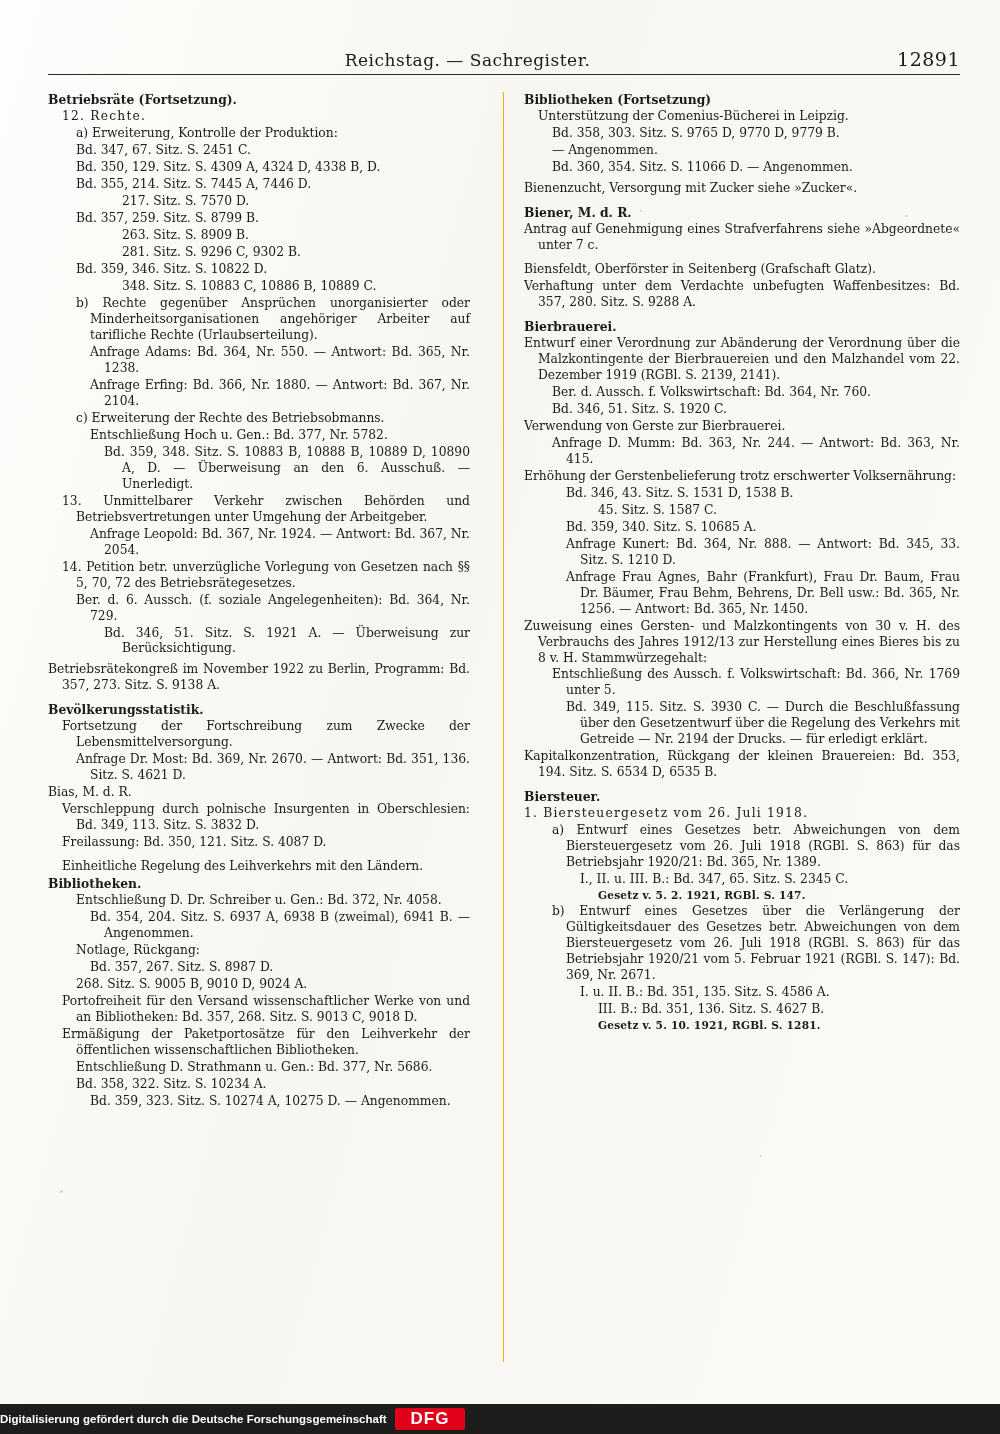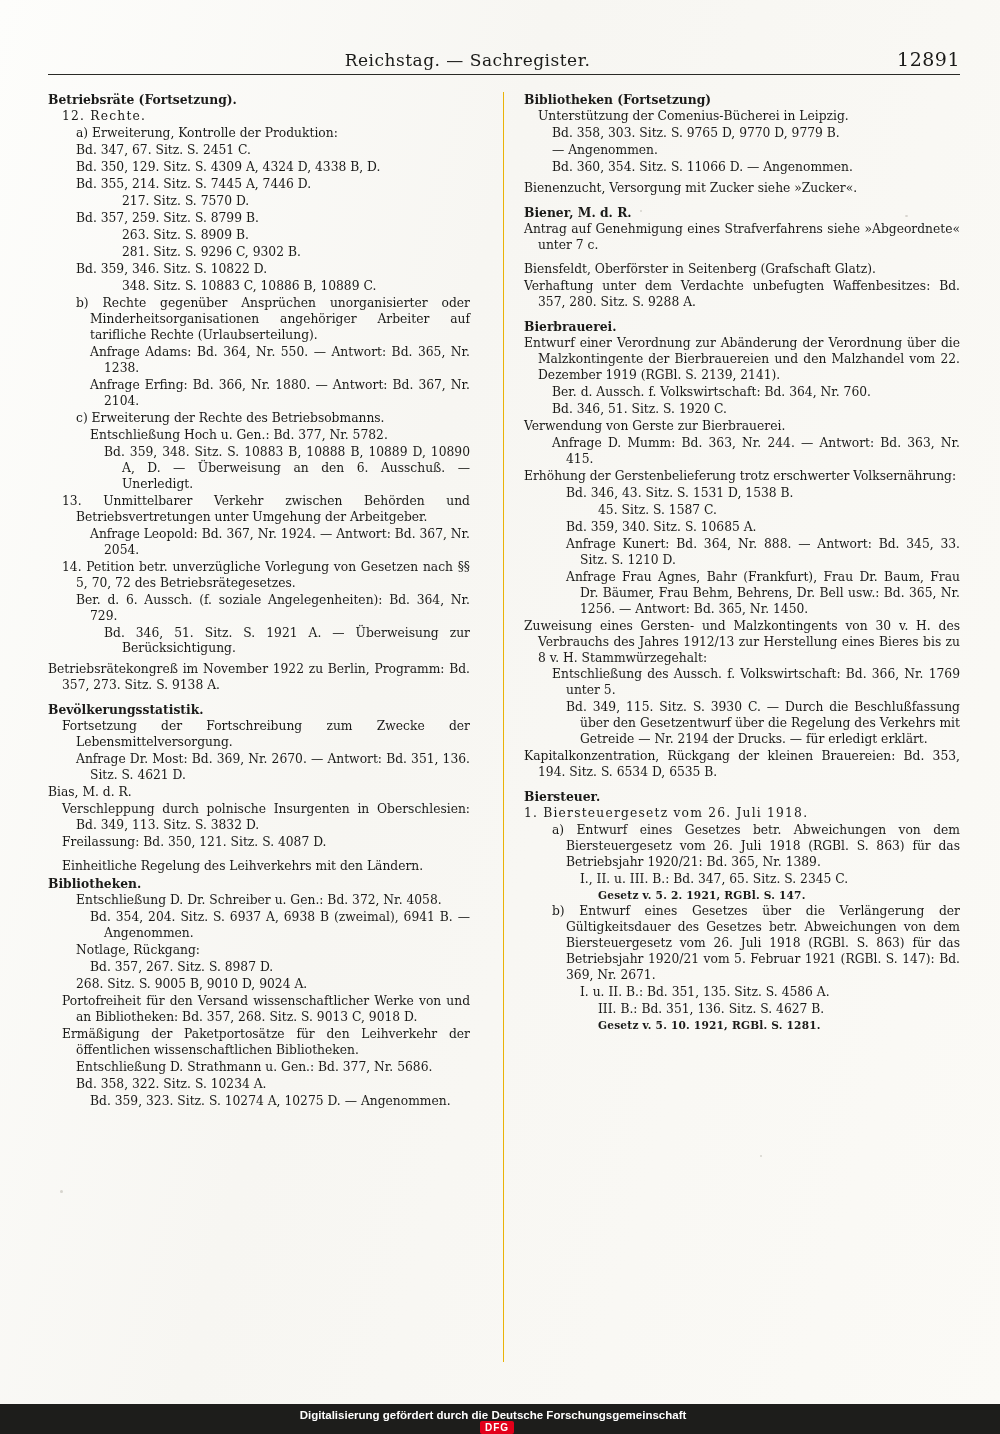--- a/index.html
+++ b/index.html
@@ -64,30 +64,30 @@
   .hang1{margin-left:14px;text-indent:-14px;}
   .hang2{margin-left:28px;text-indent:-14px;}
   .hang3{margin-left:42px;text-indent:-14px;}
   .hang4{margin-left:56px;text-indent:-14px;}
   .hang5{margin-left:74px;text-indent:-18px;}
   .gap{height:7px;}
   .gap-s{height:4px;}
 
   .footer{
     position:absolute;left:0;right:0;bottom:0;height:30px;
-    display:flex;align-items:center;justify-content:flex-end;
+    display:flex;align-items:center;
     padding-right:14px;
     background:#1d1d1b;
     color:#ffffff;
     font-family:"Liberation Sans",sans-serif;
-    font-size:11.5px;font-weight:bold;flex-direction:column;
+    font-size:11.5px;font-weight:bold;
   }
   .footer .dfg{
     margin-left:8px;background:#e2001a;color:#fff;
-    padding:1px 5px;border-radius:2px;font-size:10px;letter-spacing:1px;
+    padding:1px 16px;border-radius:2px;font-size:17px;letter-spacing:1px;
   }
   .specks{position:absolute;inset:0;z-index:2;pointer-events:none;}
   .speck{position:absolute;background:#b9b6ad;border-radius:50%;opacity:.55;}
 </style>
 </head>
 <body>
 
 <div id="page">
   <div class="sheet">
 

